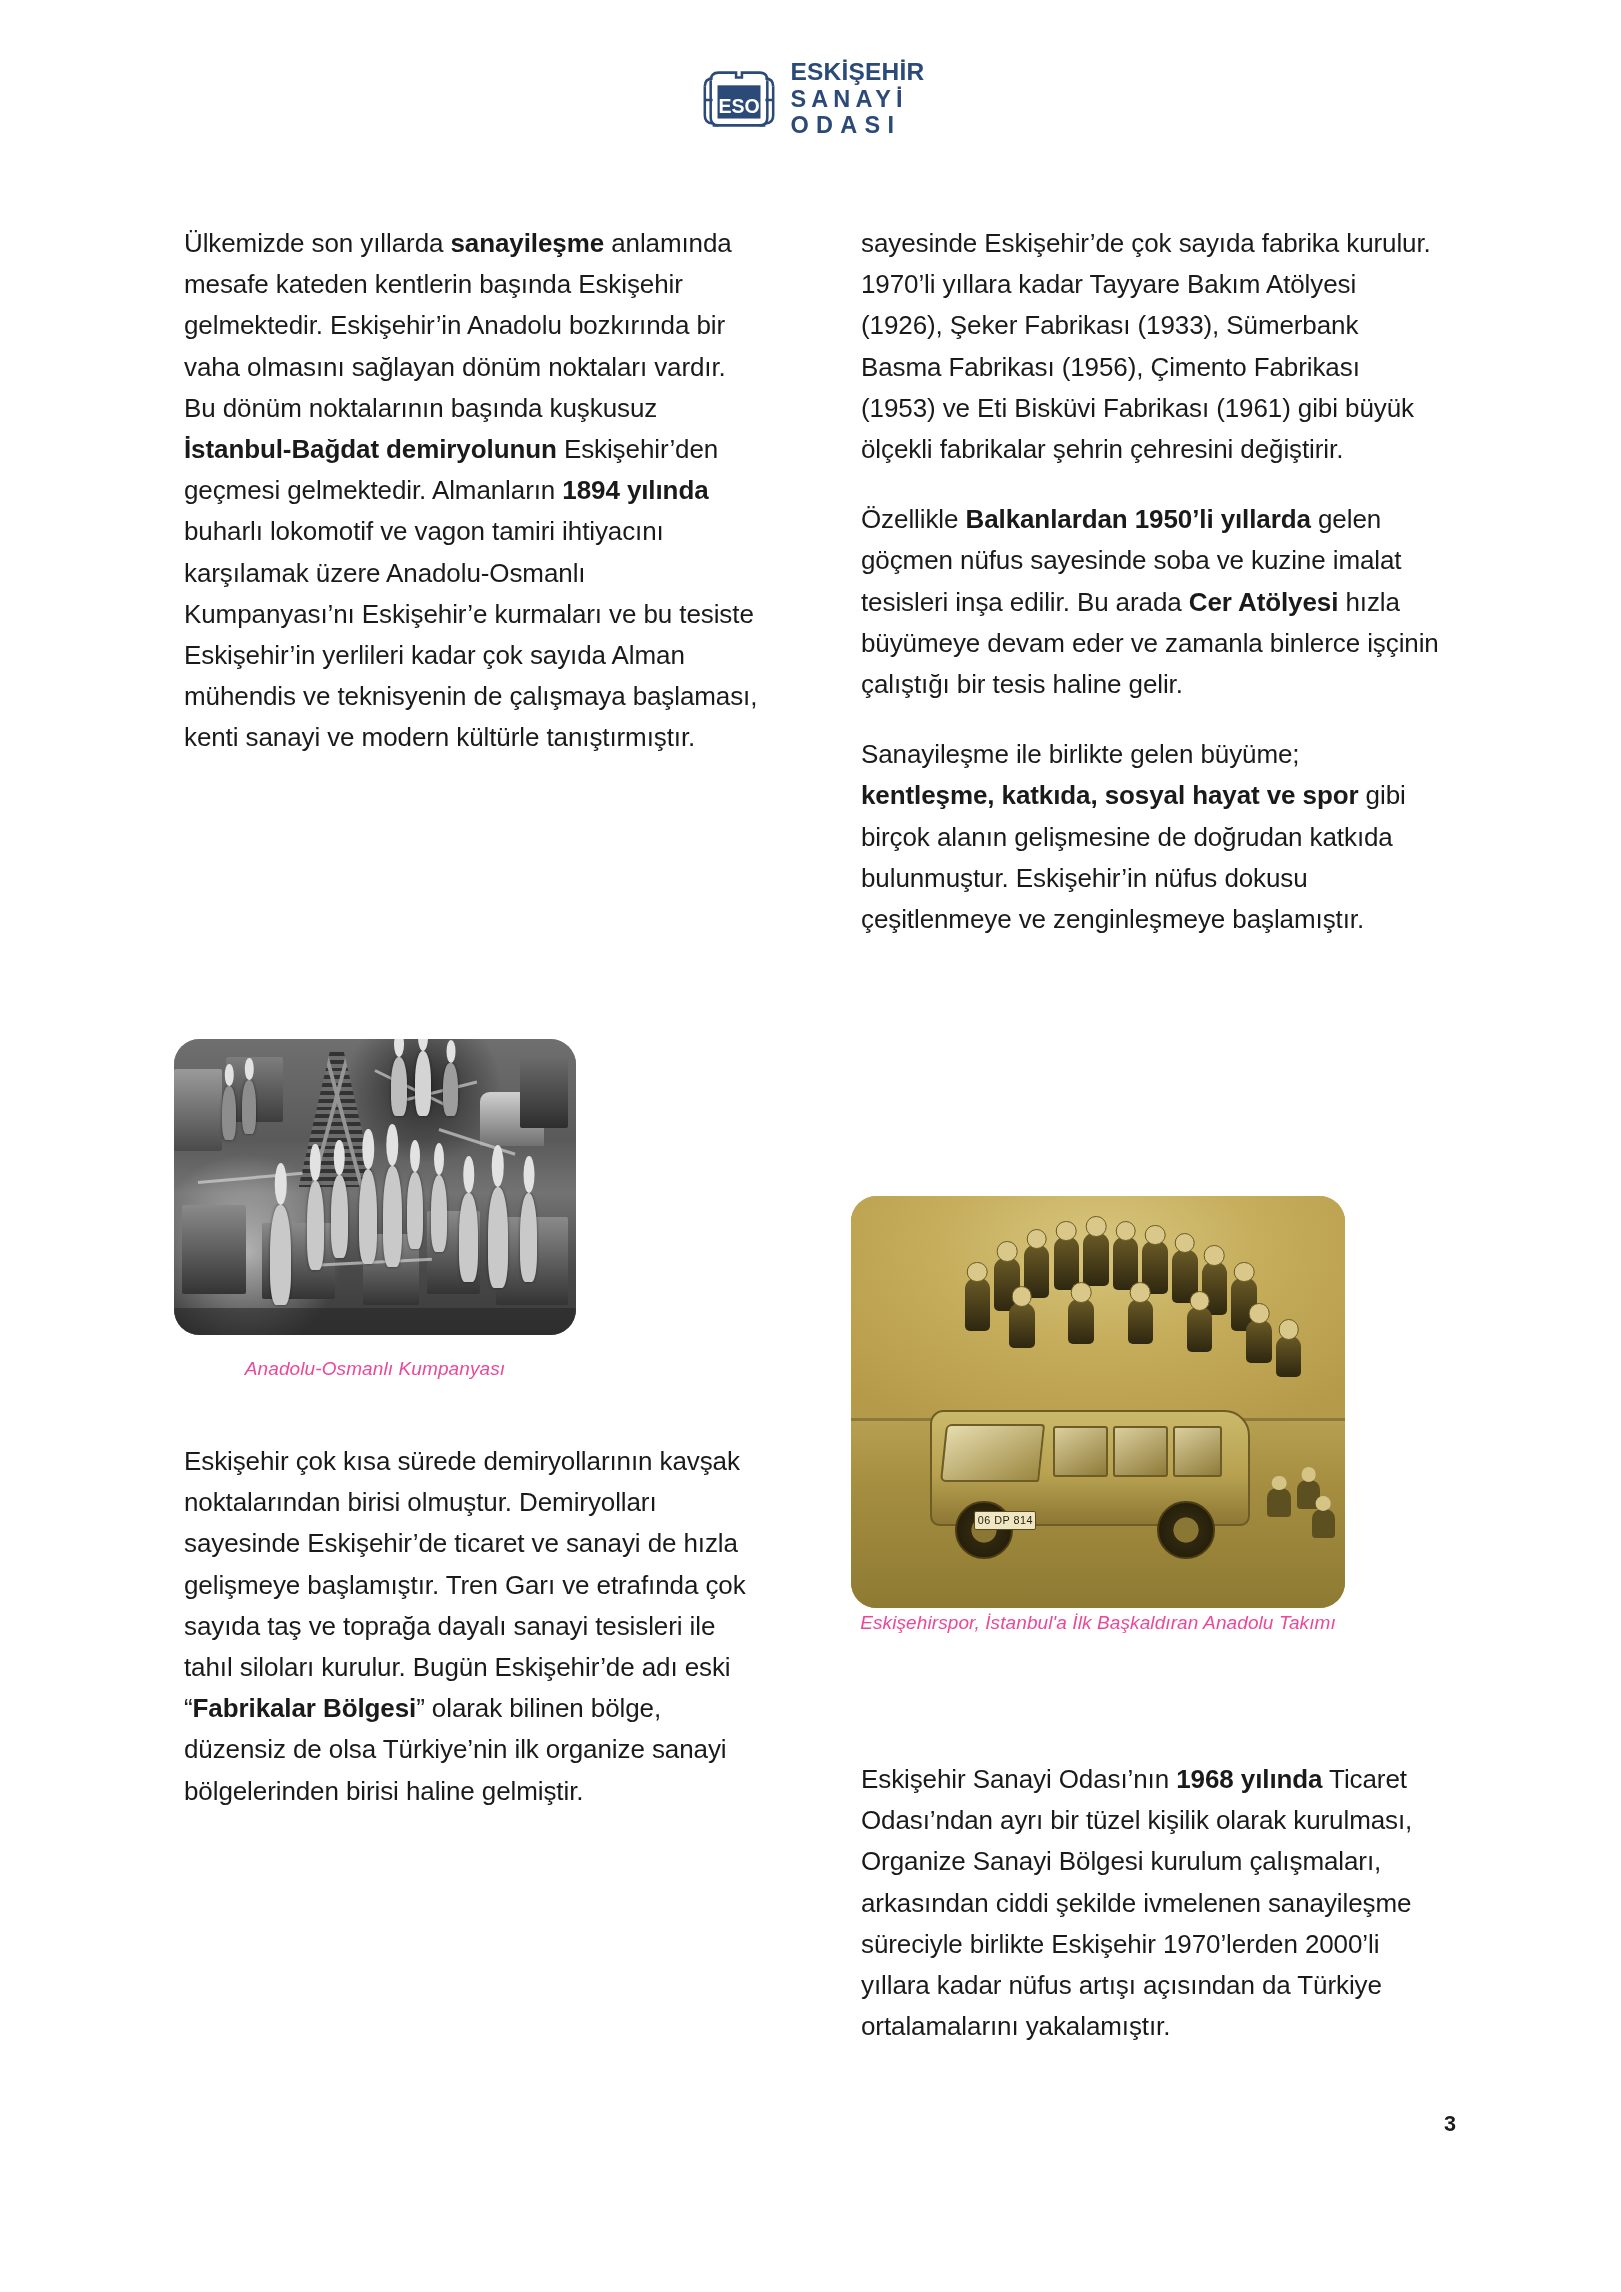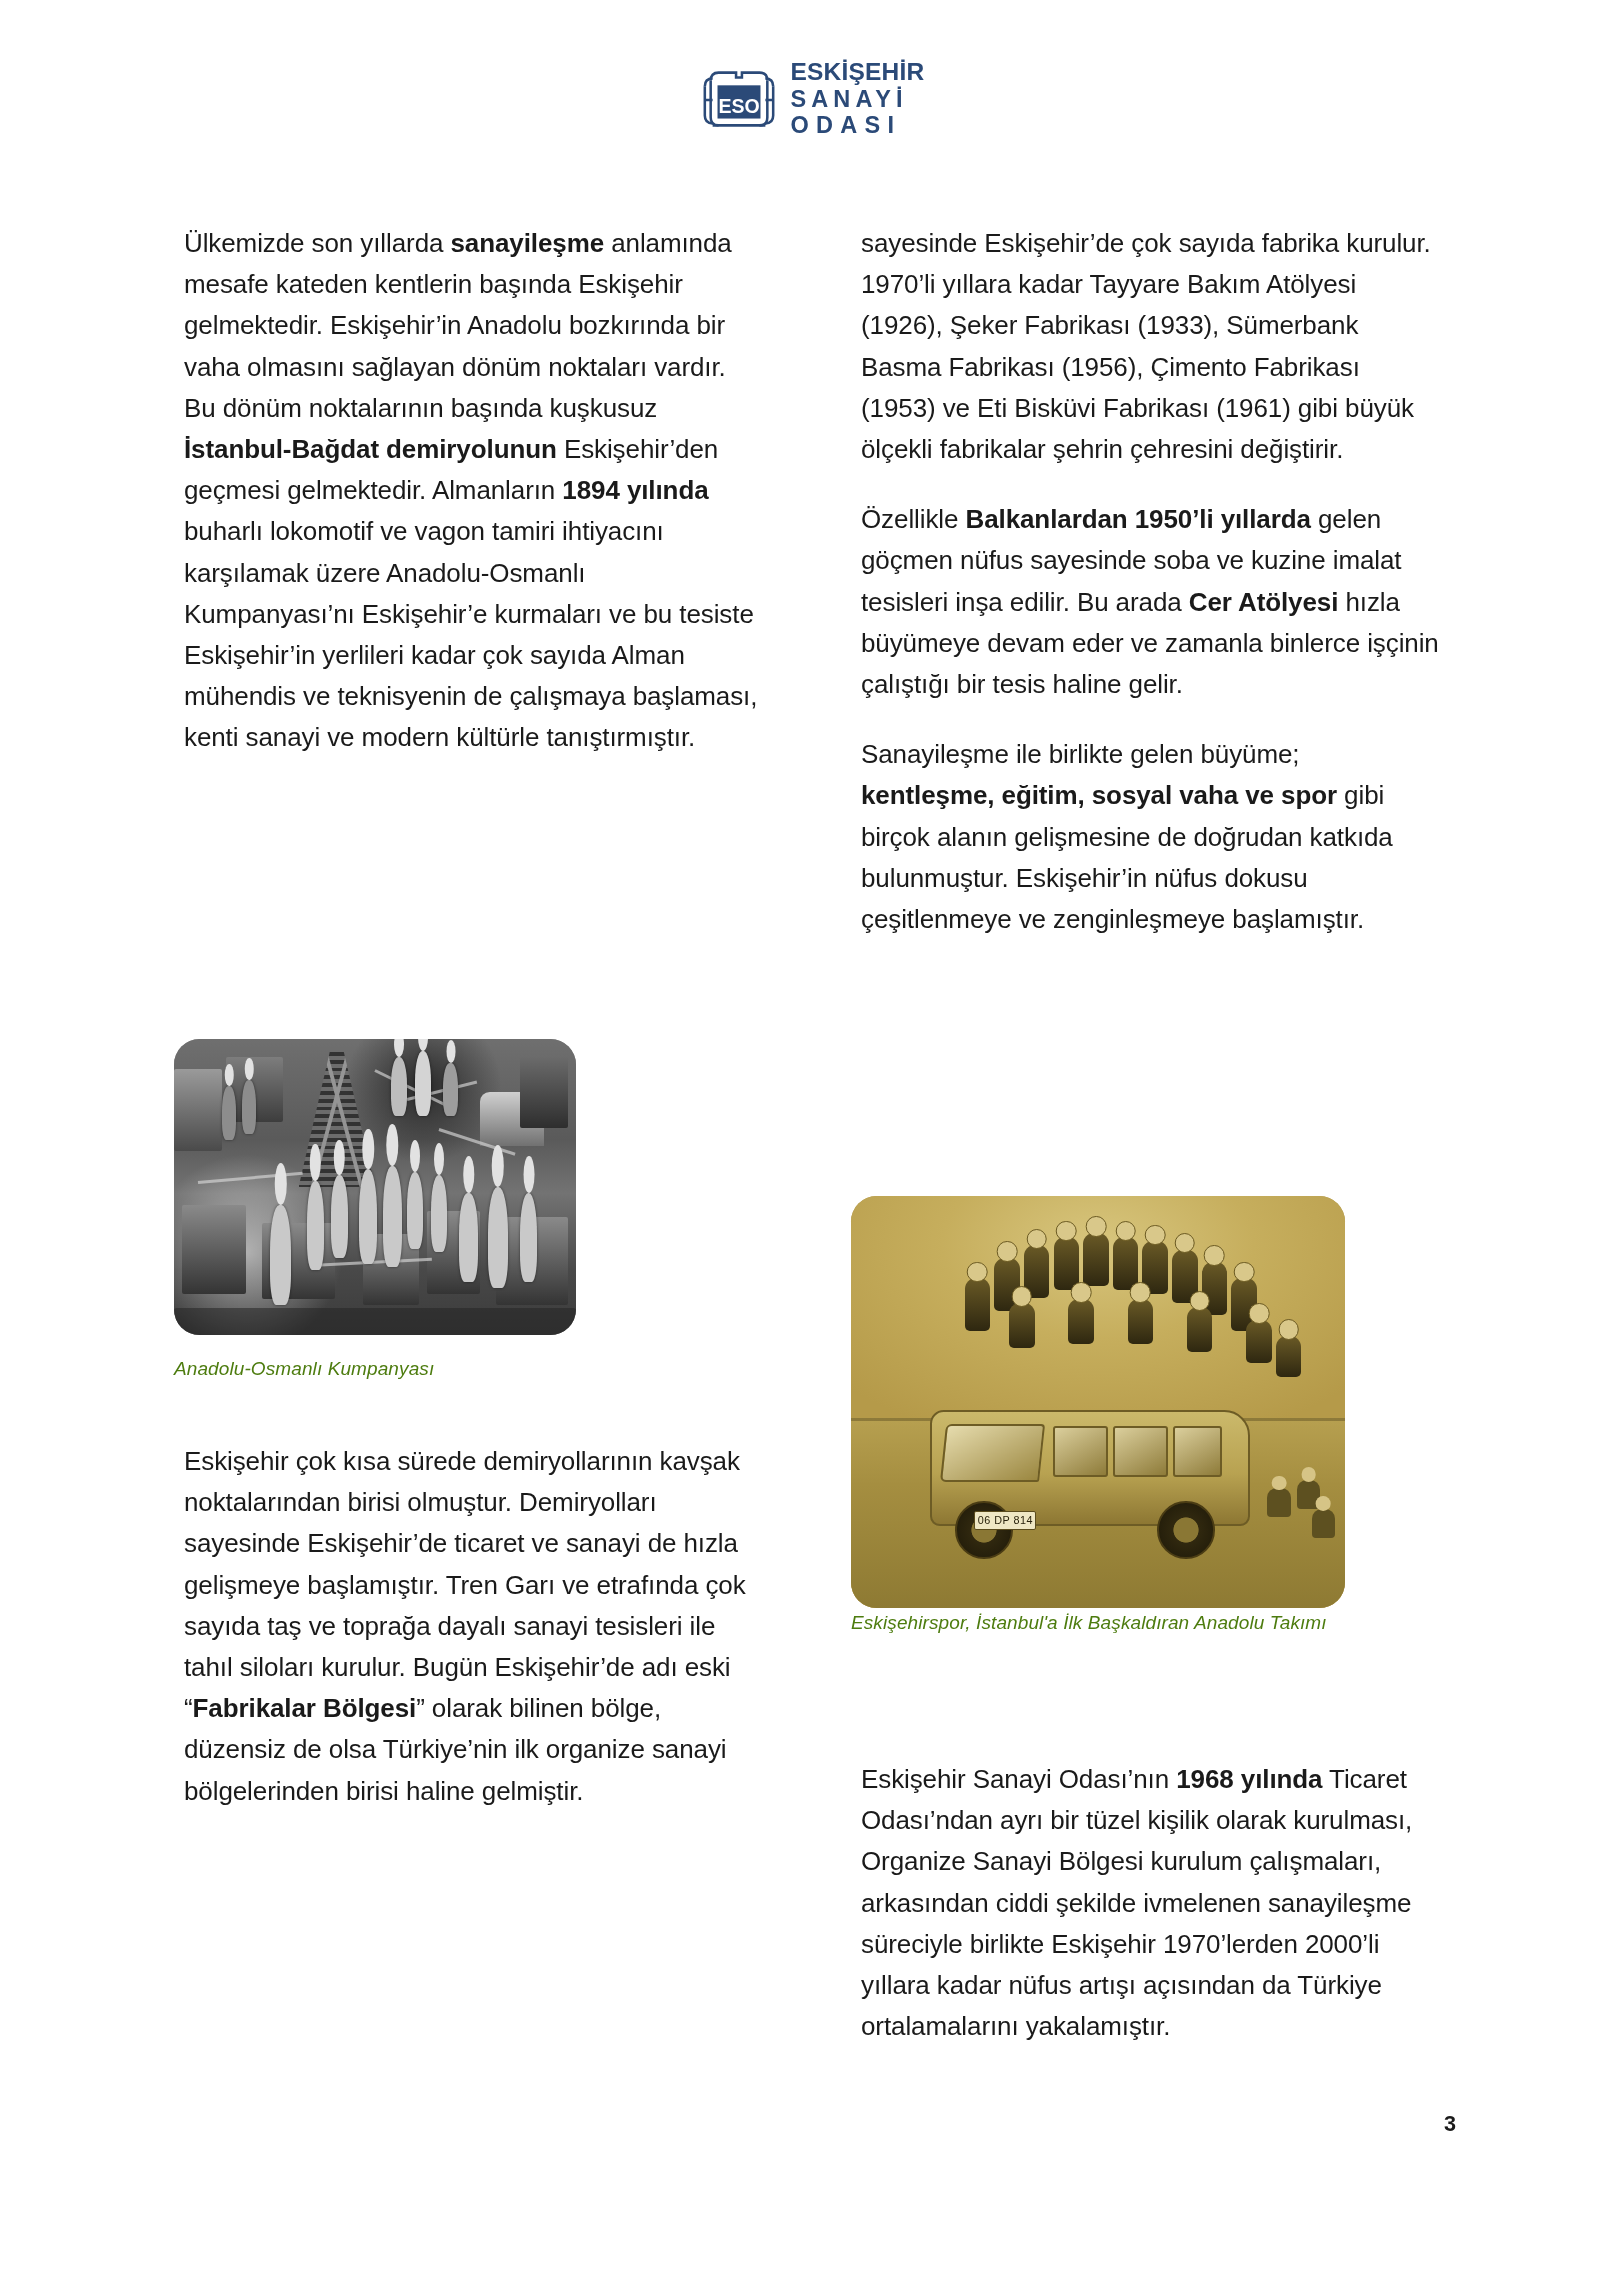--- a/index.html
+++ b/index.html
@@ -110,23 +110,24 @@
     padding: 0;
   }
   .fig-img {
     border-radius: 25.5px;
     overflow: hidden;
     position: relative;
   }
   .fig-cap {
     font-style: italic;
     font-size: 19px;
-    color: #4d7c0f;
+    color: #ec4899;
     letter-spacing: 0.1px;
     line-height: 1.3;
+    text-align: center;
   }
 
   
   .fig1 {
     position: absolute;
     left: 174px;
     top: 1039px;
   }
   .fig1 .fig-img {
     width: 402px;
@@ -444,21 +445,21 @@
     <p class="body"><span>Eskişehir çok kısa sürede demiryollarının kavşak noktalarından birisi olmuştur. Demiryolları sayesinde Eskişehir’de ticaret ve sanayi de hızla gelişmeye başlamıştır. Tren Garı ve etrafında çok sayıda taş ve toprağa dayalı sanayi tesisleri ile tahıl siloları kurulur. Bugün Eskişehir’de adı eski “</span><b>Fabrikalar Bölgesi</b><span>” olarak bilinen bölge, düzensiz de olsa Türkiye’nin ilk organize sanayi bölgelerinden birisi haline gelmiştir.</span></p>
 
   </div>
 
   <div class="col col-right">
 
     <p class="body">sayesinde Eskişehir’de çok sayıda fabrika kurulur. 1970’li yıllara kadar Tayyare Bakım Atölyesi (1926), Şeker Fabrikası (1933), Sümerbank Basma Fabrikası (1956), Çimento Fabrikası (1953) ve Eti Bisküvi Fabrikası (1961) gibi büyük ölçekli fabrikalar şehrin çehresini değiştirir.</p>
 
     <p class="body"><span>Özellikle </span><b>Balkanlardan 1950’li yıllarda</b><span> gelen göçmen nüfus sayesinde soba ve kuzine imalat tesisleri inşa edilir. Bu arada </span><b>Cer Atölyesi</b><span> hızla büyümeye devam eder ve zamanla binlerce işçinin çalıştığı bir tesis haline gelir.</span></p>
 
-    <p class="body tight"><span>Sanayileşme ile birlikte gelen büyüme; </span><b>kentleşme, eğitim, sosyal vaha ve spor</b><span> gibi birçok alanın gelişmesine de doğrudan katkıda bulunmuştur. Eskişehir’in nüfus dokusu çeşitlenmeye ve zenginleşmeye başlamıştır.</span></p>
+    <p class="body tight"><span>Sanayileşme ile birlikte gelen büyüme; </span><b>kentleşme, katkıda, sosyal hayat ve spor</b><span> gibi birçok alanın gelişmesine de doğrudan katkıda bulunmuştur. Eskişehir’in nüfus dokusu çeşitlenmeye ve zenginleşmeye başlamıştır.</span></p>
   </div>
 
   <figure class="fig2">
     <div class="fig-img">
       <div class="f2-sky"></div>
       <div class="f2-field"></div>
       <div class="f2-horizon"></div>
 
       <div class="f2-van" aria-hidden="true">
         <div class="body"></div>

